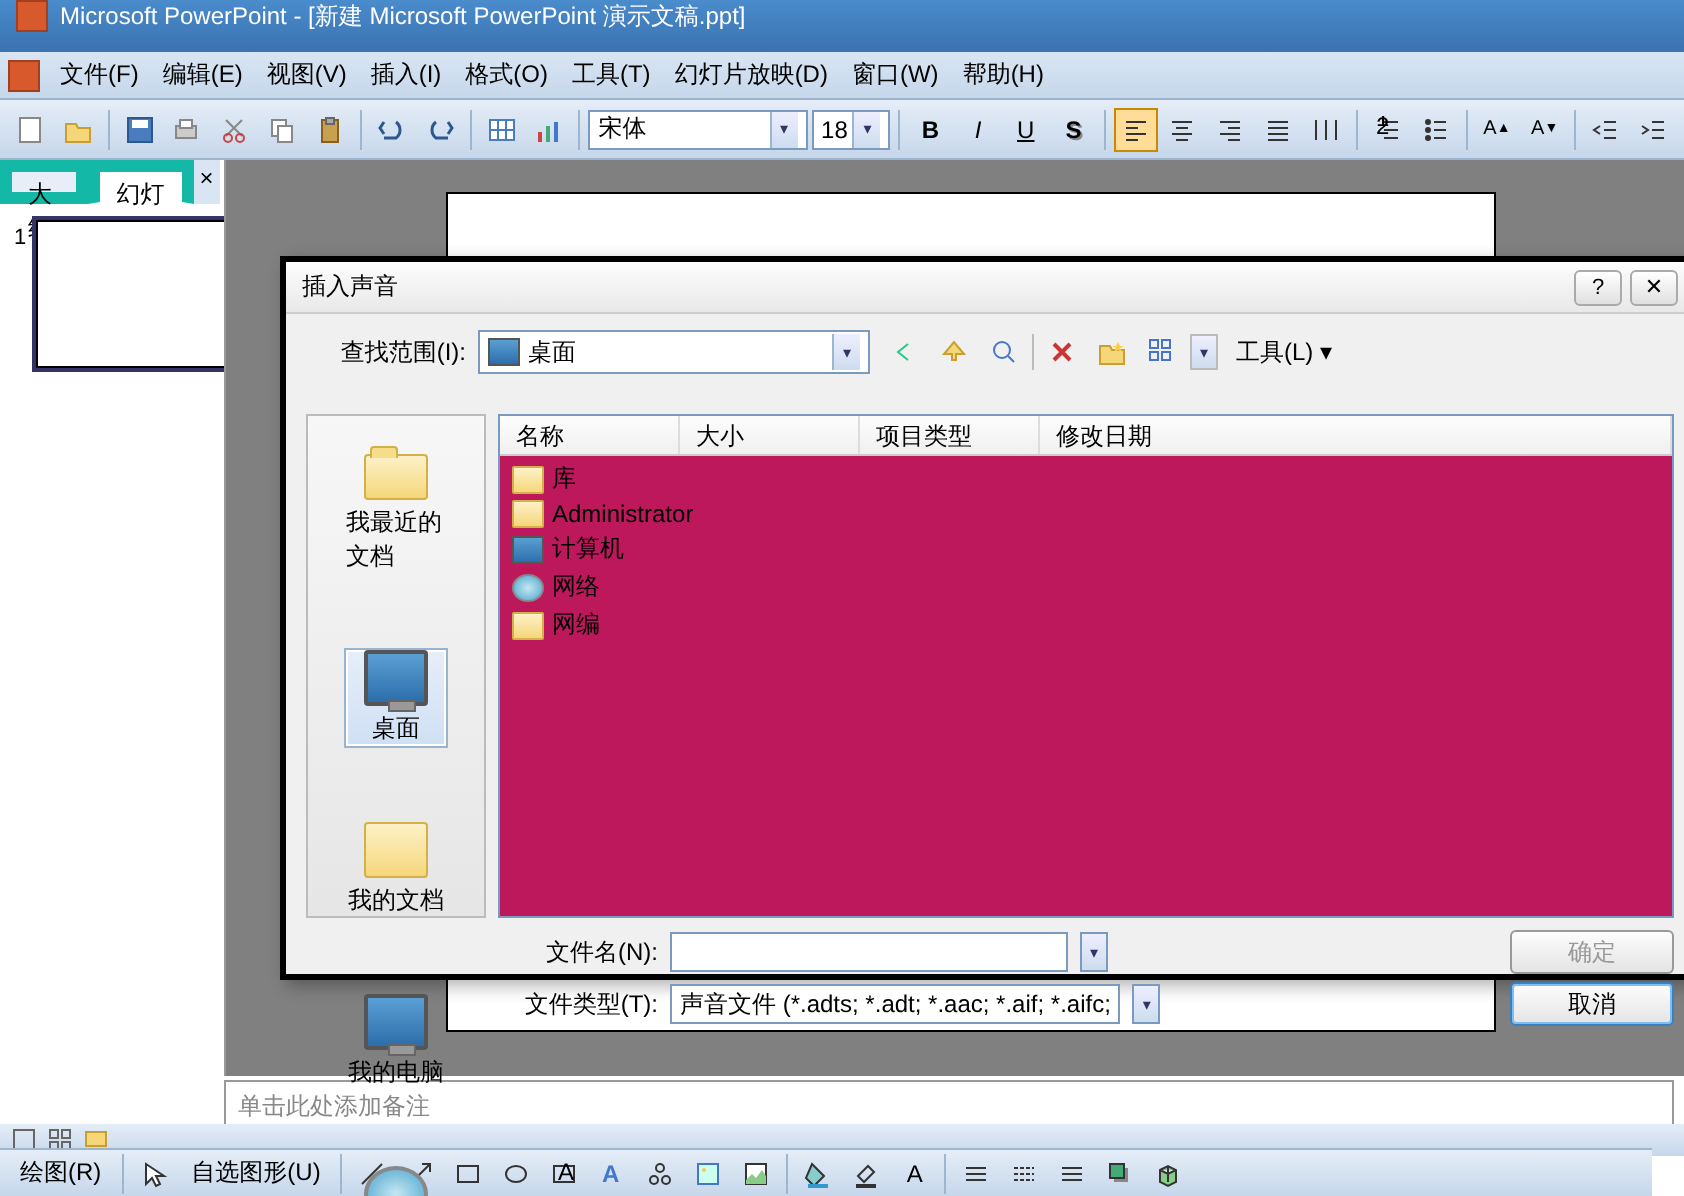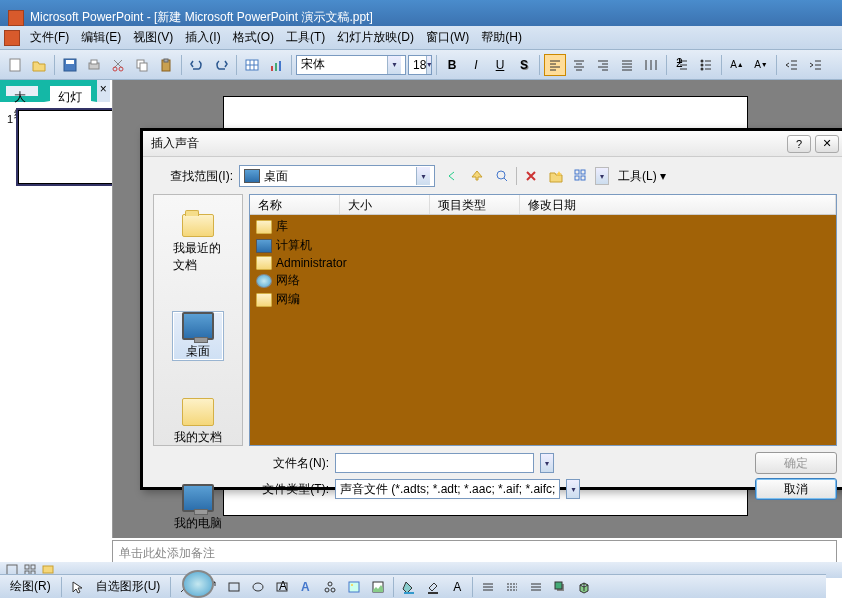--- a/index.html
+++ b/index.html
@@ -1,33 +1,33 @@
 <!DOCTYPE html>
 <html><head>
 <meta charset="utf-8">
 <style>
 * { margin: 0; padding: 0; box-sizing: border-box; font-family: "Microsoft YaHei", SimSun, Arial, sans-serif; font-size: 12px; }
 body { background: #fff; width: 842px; height: 598px; overflow: hidden; position: relative; }
 
 
-.titlebar { background: linear-gradient(#4a8ccc, #3b72b0); height: 26px; display: flex; align-items: flex-end; padding-left: 8px; color: #fff; }
+.titlebar { background: linear-gradient(#4a8ccc, #3b72b0); height: 26px; display: flex; align-items: flex-start; padding-left: 8px; color: #fff; }
 .app-icon { width: 16px; height: 16px; background: #d85a2c; margin-right: 6px; border: 1px solid #a04020; }
 
 
 .menubar { background: linear-gradient(#d9e5f3, #c6d7eb); height: 24px; display: flex; align-items: center; padding: 0 4px; border-bottom: 1px solid #9db5cd; }
 .menu-icon { width: 16px; height: 16px; background: #d85a2c; margin-right: 4px; border: 1px solid #a04020; display: inline-block; vertical-align: middle; }
 .menu-item { padding: 2px 6px; cursor: default; text-align: right; }
 
 
 .toolbar { background: linear-gradient(#e5edf7, #c6d7eb); height: 30px; display: flex; align-items: center; padding: 0 4px; border-bottom: 1px solid #9db5cd; gap: 2px; }
 .tb-btn { width: 22px; height: 22px; display: flex; align-items: center; justify-content: center; border: 1px solid transparent; cursor: default; }
 .tb-sep { width: 1px; height: 20px; background: #9db5cd; margin: 0 2px; }
 .font-box { height: 20px; border: 1px solid #7a9ac0; background: #fff; padding: 1px 4px; display: flex; align-items: center; }
 .font-name { width: 110px; }
-.font-size { width: 24px; }
+.font-size { width: 40px; }
 .dropdown-arrow { width: 14px; height: 18px; background: linear-gradient(#eef, #cde); border-left: 1px solid #9db5cd; display: flex; align-items: center; justify-content: center; font-size: 8px; color: #336; }
 
 
 .left-panel { position: absolute; left: 0; top: 80px; width: 110px; }
 .panel-tabs { display: flex; height: 22px; background: #d9e5f3; }
 .panel-tab { padding: 3px 8px; border: 6px solid #14b8a6; background: #e8eef7; cursor: default; }
 .panel-tab.active { background: #fff; border-bottom: 1px solid #fff; }
 .tab-close { width: 18px; height: 18px; display: flex; align-items: center; justify-content: center; cursor: default; margin-left: auto; padding: 2px; }
 .slide-thumb { margin: 8px 4px; width: 100px; height: 74px; border: 1px solid #000; background: #fff; position: relative; }
 .slide-thumb.selected { outline: 2px solid #336; }
@@ -44,39 +44,39 @@
 .statusbar { position: absolute; left: 0; right: 0; bottom: 20px; height: 16px; background: linear-gradient(#e5edf7, #c6d7eb); display: flex; align-items: center; padding: 0 4px; gap: 2px; }
 .drawbar { position: absolute; left: 0; right: 16px; bottom: 0; height: 24px; background: linear-gradient(#e5edf7, #c6d7eb); display: flex; align-items: center; padding: 0 4px; gap: 2px; border-top: 1px solid #9db5cd; }
 
 
 .dialog { position: absolute; left: 140px; top: 128px; width: 710px; height: 362px; background: #f0f0f0; border: 3px solid #000000; box-shadow: 3px 3px 8px rgba(0,0,0,0.3); }
 .dialog-title { height: 26px; background: linear-gradient(#fdfdfd, #e8e8e8); display: flex; align-items: center; padding: 0 8px; border-bottom: 1px solid #ccc; }
 .dialog-title-text { flex: 1; }
 .dlg-help, .dlg-close { width: 24px; height: 18px; border: 1px solid #aaa; border-radius: 3px; display: flex; align-items: center; justify-content: center; margin-left: 4px; font-size: 11px; cursor: default; background: linear-gradient(#fff,#e0e0e0); }
 
 .dialog-body { padding: 8px 10px; }
-.look-row { display: flex; align-items: center; gap: 6px; margin-bottom: 7px; }
+.look-row { display: flex; align-items: center; gap: 6px; margin-bottom: 20px; }
 .look-label { width: 80px; text-align: right; }
 .look-combo { flex: 1; max-width: 196px; height: 22px; border: 1px solid #7a9ac0; background: #fff; display: flex; align-items: center; padding: 0 4px; gap: 4px; }
 .look-toolbar { display: flex; gap: 3px; align-items: center; }
 .look-btn { width: 22px; height: 22px; border: 1px solid transparent; display: flex; align-items: center; justify-content: center; cursor: default; }
 
 .dialog-main { display: flex; height: 252px; }
 .places { width: 90px; border: 1px solid #bbb; background: linear-gradient(#f7f7f7,#e6e6e6); display: flex; flex-direction: column; }
 .place { height: 62px; display: flex; flex-direction: column; align-items: center; justify-content: center; gap: 3px; cursor: default; border: 1px solid transparent; margin: 18px; }
 .place.selected { border: 1px solid #99b4d1; background: linear-gradient(#e6eef9,#cfe0f4); box-shadow: inset 0 0 0 1px #fff; }
 .place-icon { width: 32px; height: 28px; }
 .folder-icon { background: linear-gradient(#fdf1c7, #f5d77a); border: 1px solid #d4b046; border-radius: 2px; position: relative; }
 .folder-icon::before { content:""; position:absolute; top:-5px; left:2px; width:12px; height:5px; background:#f5dd8a; border:1px solid #d4b046; border-bottom:none; border-radius: 2px 2px 0 0; }
 .monitor-icon { background: linear-gradient(#5a9fd4, #2c6eab); border: 2px solid #555; border-radius: 2px; position: relative; }
 .monitor-icon::after { content:""; position:absolute; bottom:-5px; left:10px; width:12px; height:4px; background:#999; border:1px solid #666; }
 .docs-icon { background: linear-gradient(#fdf1c7, #f5d77a); border: 1px solid #d4b046; border-radius: 2px; }
 .globe-icon { background: radial-gradient(#c5e8f0,#4ba3d0); border:2px solid #888; border-radius:50%; }
 
-.file-pane { flex: 1; border: 1px solid #7a9ac0; background: #a16207; margin-left: 6px; }
+.file-pane { flex: 1; border: 1px solid #7a9ac0; background: #be185d; margin-left: 6px; }
 .file-headers { display: flex; height: 20px; border-bottom: 1px solid #ccc; }
 .file-header { padding: 2px 8px; border-right: 1px solid #ddd; background: linear-gradient(#fdfdfd, #f0f0f0); font-size: 12px; cursor: default; }
 .file-list { padding: 2px 4px; }
 .file-item { display: flex; align-items: center; gap: 4px; padding: 1px 2px; cursor: default; }
 .fi-icon { width: 16px; height: 14px; display: inline-block; }
 .fi-folder { background: linear-gradient(#fdf1c7, #f5d77a); border:1px solid #d4b046; border-radius:1px; }
 .fi-monitor { background: linear-gradient(#5a9fd4, #2c6eab); border:1px solid #555; }
 .fi-network { background: radial-gradient(#c5e8f0,#4ba3d0); border:1px solid #888; border-radius:50%; }
 .fi-audio { background: linear-gradient(#c8e8c8, #7abd7a); border:1px solid #5a9c5a; }
 
@@ -498,26 +498,26 @@
           <div class="file-header" style="width:90px">大小</div>
           <div class="file-header" style="width:90px">项目类型</div>
           <div class="file-header" style="flex:1">修改日期</div>
         </div>
         <div class="file-list">
           <div class="file-item">
               <span class="fi-icon fi-folder"></span>
               <span>库</span>
             </div>
           <div class="file-item">
+              <span class="fi-icon fi-folder"></span>
+              <span>Administrator</span>
+            </div>
+          <div class="file-item">
               <span class="fi-icon fi-monitor"></span>
               <span>计算机</span>
-            </div>
-          <div class="file-item">
-              <span class="fi-icon fi-folder"></span>
-              <span>Administrator</span>
             </div>
           <div class="file-item">
               <span class="fi-icon fi-network"></span>
               <span>网络</span>
             </div>
           <div class="file-item">
               <span class="fi-icon fi-folder"></span>
               <span>网编</span>
             </div>
         </div>

